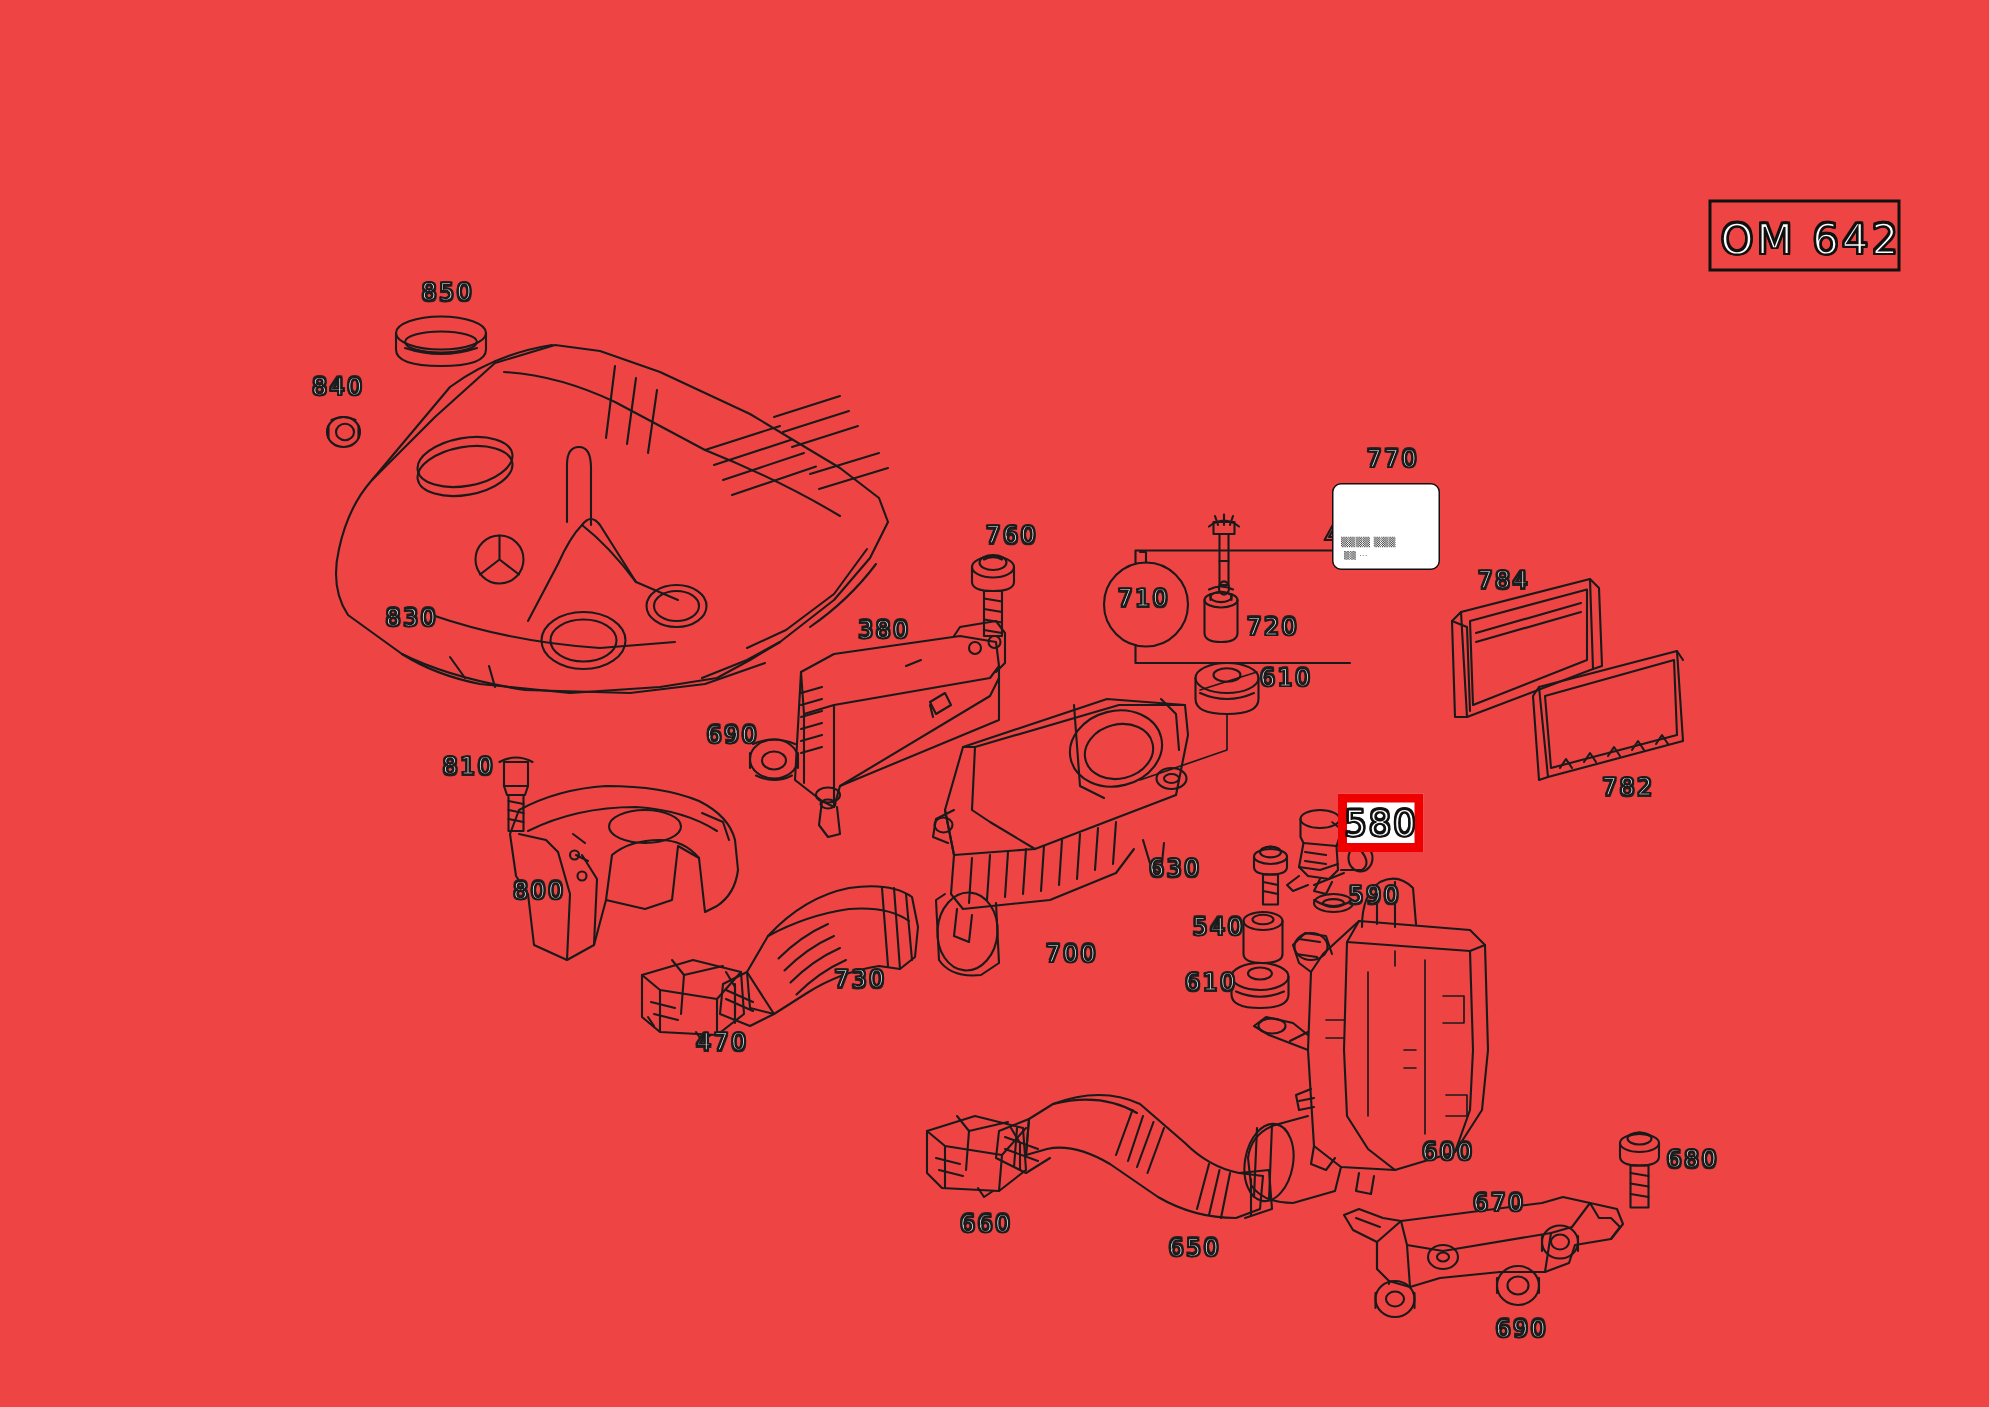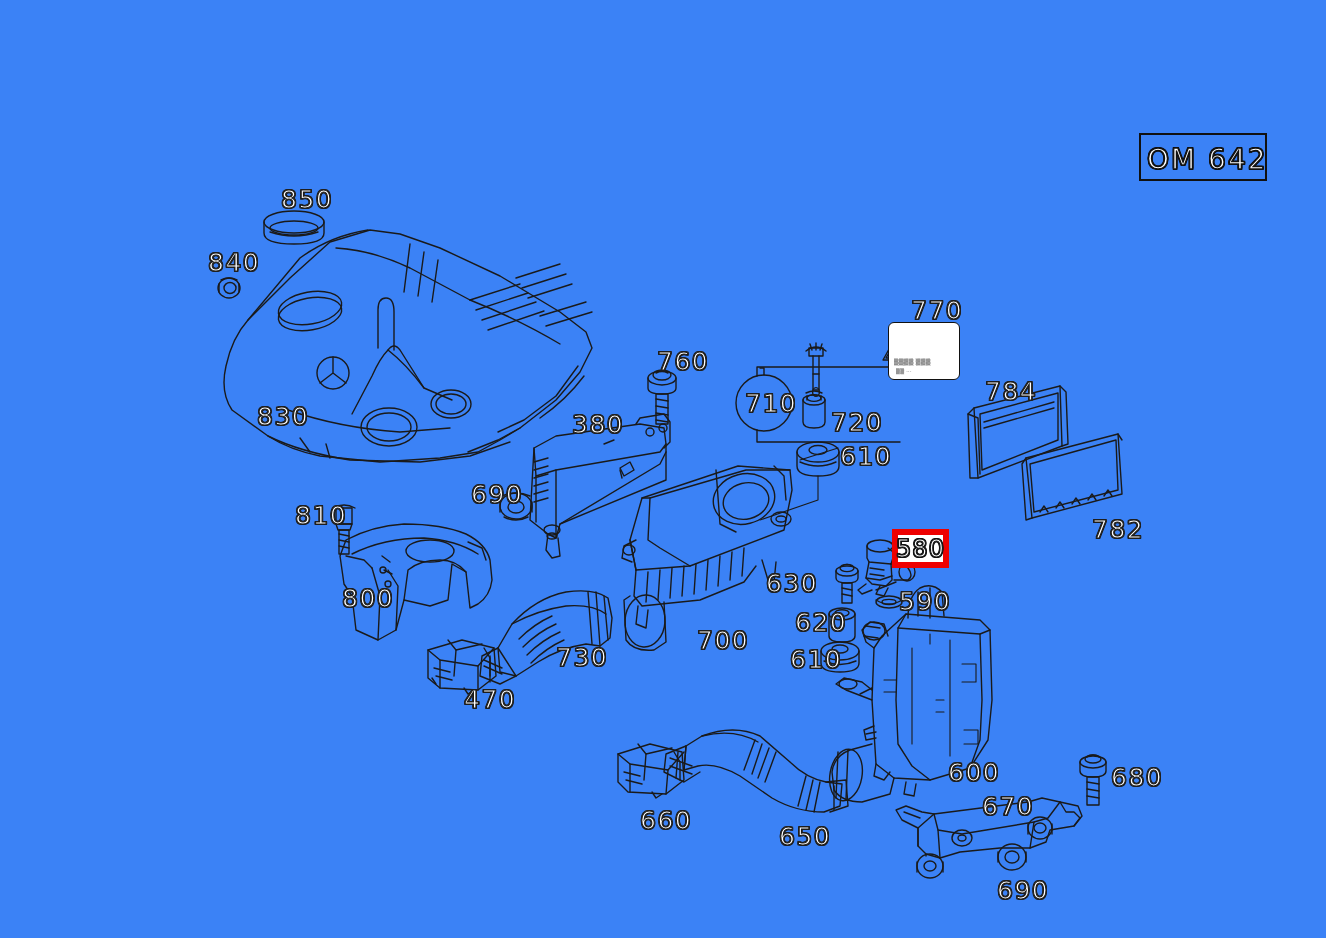--- a/index.html
+++ b/index.html
@@ -8,35 +8,35 @@
     padding: 0;
     background: #ffffff;
   }
   body {
     font-family: "Liberation Sans", sans-serif;
   }
   #page {
     position: relative;
     width: 1326px;
     height: 938px;
-    background: #3b82f6;
+    background: #ef4444;
     overflow: hidden;
   }
   #diagram-svg {
     position: absolute;
     left: 0;
     top: 0;
     width: 1326px;
     height: 938px;
   }
   
   .partnum {
     position: absolute;
     font-family: "DejaVu Sans", sans-serif;
-    font-size: 25px;
+    font-size: 16px;
     letter-spacing: 1.5px;
     color: #ffffff;
     -webkit-text-stroke: 1.1px #1a1a1a;
     text-shadow:
       -1px 0 #222, 1px 0 #222, 0 -1px #222, 0 1px #222,
       -1px -1px #222, 1px -1px #222, -1px 1px #222, 1px 1px #222;
     white-space: nowrap;
     user-select: none;
     line-height: 1;
   }
@@ -598,24 +598,24 @@
       <div class="partnum" style="left: 572px; top: 412px;"><span>380</span></div>
       <div class="partnum" style="left: 657px; top: 337px; margin-top: 12px;"><span>760</span></div>
       <div class="partnum" style="left: 464px; top: 687px;"><span>470</span></div>
       <div class="partnum" style="left: 556px; top: 645px;"><span>730</span></div>
       <div class="partnum" style="left: 697px; top: 628px;"><span>700</span></div>
       <div class="partnum" style="left: 745px; top: 391px;"><span>710</span></div>
       <div class="partnum" style="left: 831px; top: 410px;"><span>720</span></div>
       <div class="partnum" style="left: 840px; top: 444px;"><span>610</span></div>
       <div class="partnum" style="left: 911px; top: 298px;"><span>770</span></div>
       <div class="partnum" style="left: 985px; top: 379px;"><span>784</span></div>
-      <div class="partnum" style="left: 1068px; top: 517px; margin-left: 24px;"><span>782</span></div>
+      <div class="partnum" style="left: 1068px; top: 517px;"><span>782</span></div>
       <div class="partnum" style="left: 899px; top: 589px;"><span>590</span></div>
       <div class="partnum" style="left: 766px; top: 571px;"><span>630</span></div>
-      <div class="partnum" style="left: 795px; top: 610px;"><span>620</span></div>
+      <div class="partnum" style="left: 795px; top: 610px;"><span>540</span></div>
       <div class="partnum" style="left: 790px; top: 647px;"><span>610</span></div>
       <div class="partnum" style="left: 948px; top: 760px; text-align: right;"><span>600</span></div>
       <div class="partnum" style="left: 640px; top: 808px;"><span>660</span></div>
       <div class="partnum" style="left: 779px; top: 824px;"><span>650</span></div>
       <div class="partnum" style="left: 982px; top: 794px;"><span>670</span></div>
       <div class="partnum" style="left: 1111px; top: 765px;"><span>680</span></div>
       <div class="partnum" style="left: 997px; top: 878px;"><span>690</span></div>
     </div>
 
   <div class="partnum-highlight" id="highlight-box" style="left: 892px; top: 529px; width: 57px; height: 39px; border-color: rgb(238, 0, 0);">

